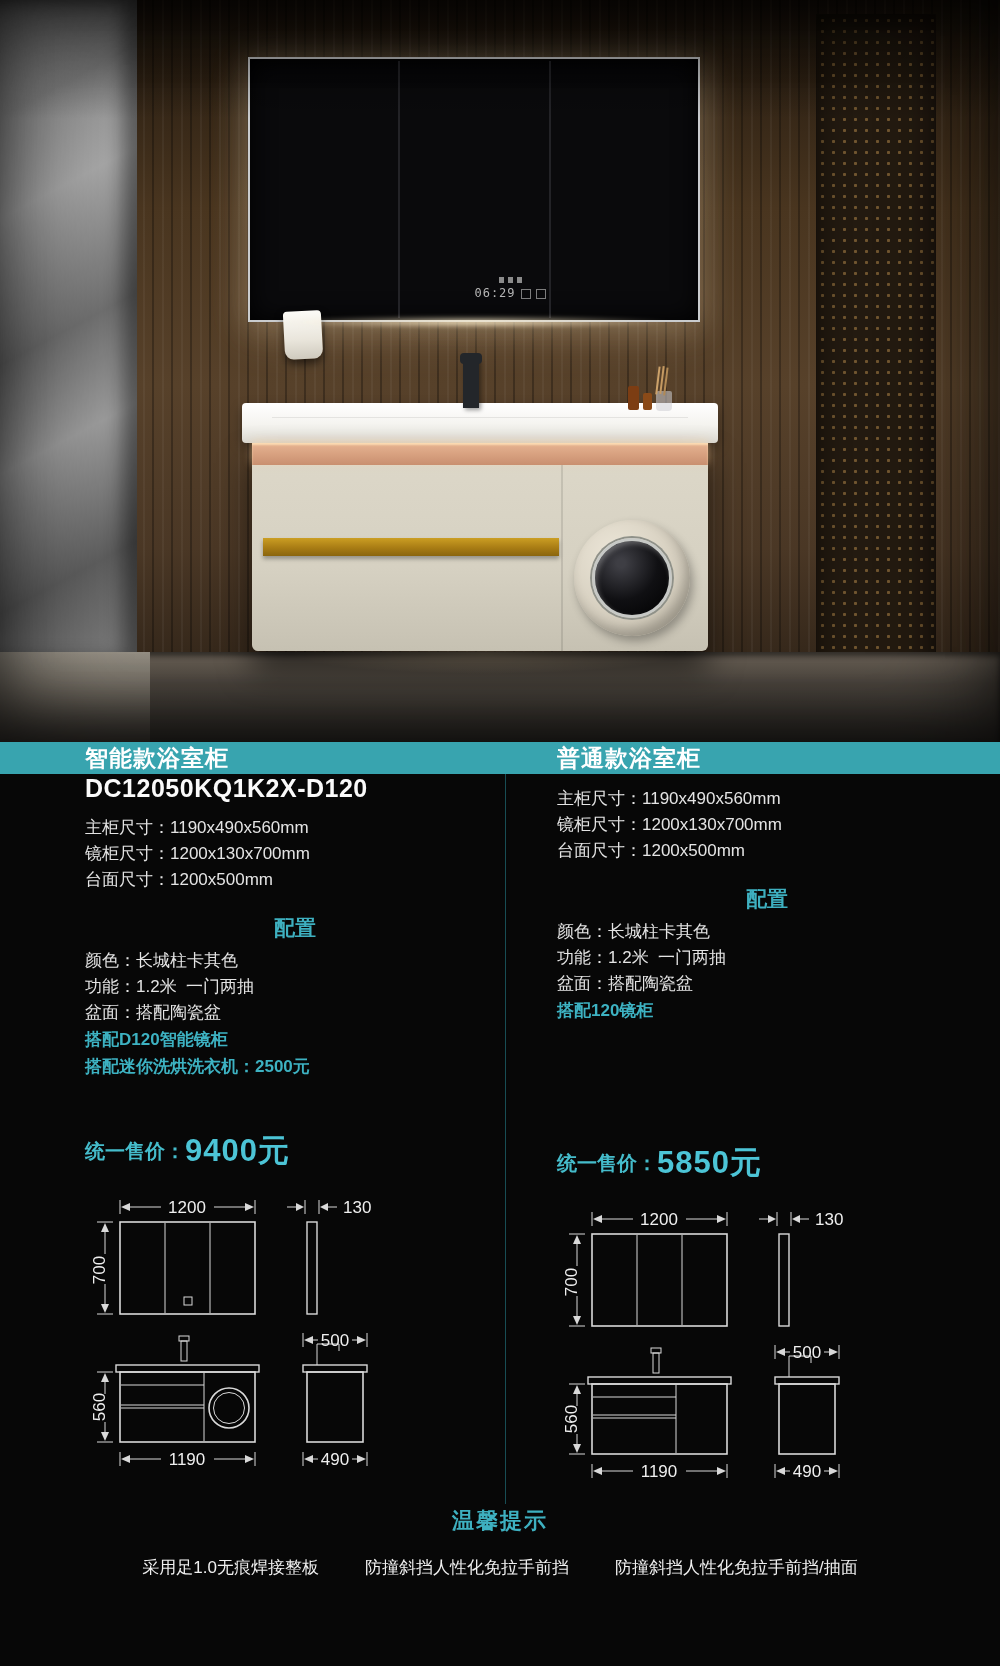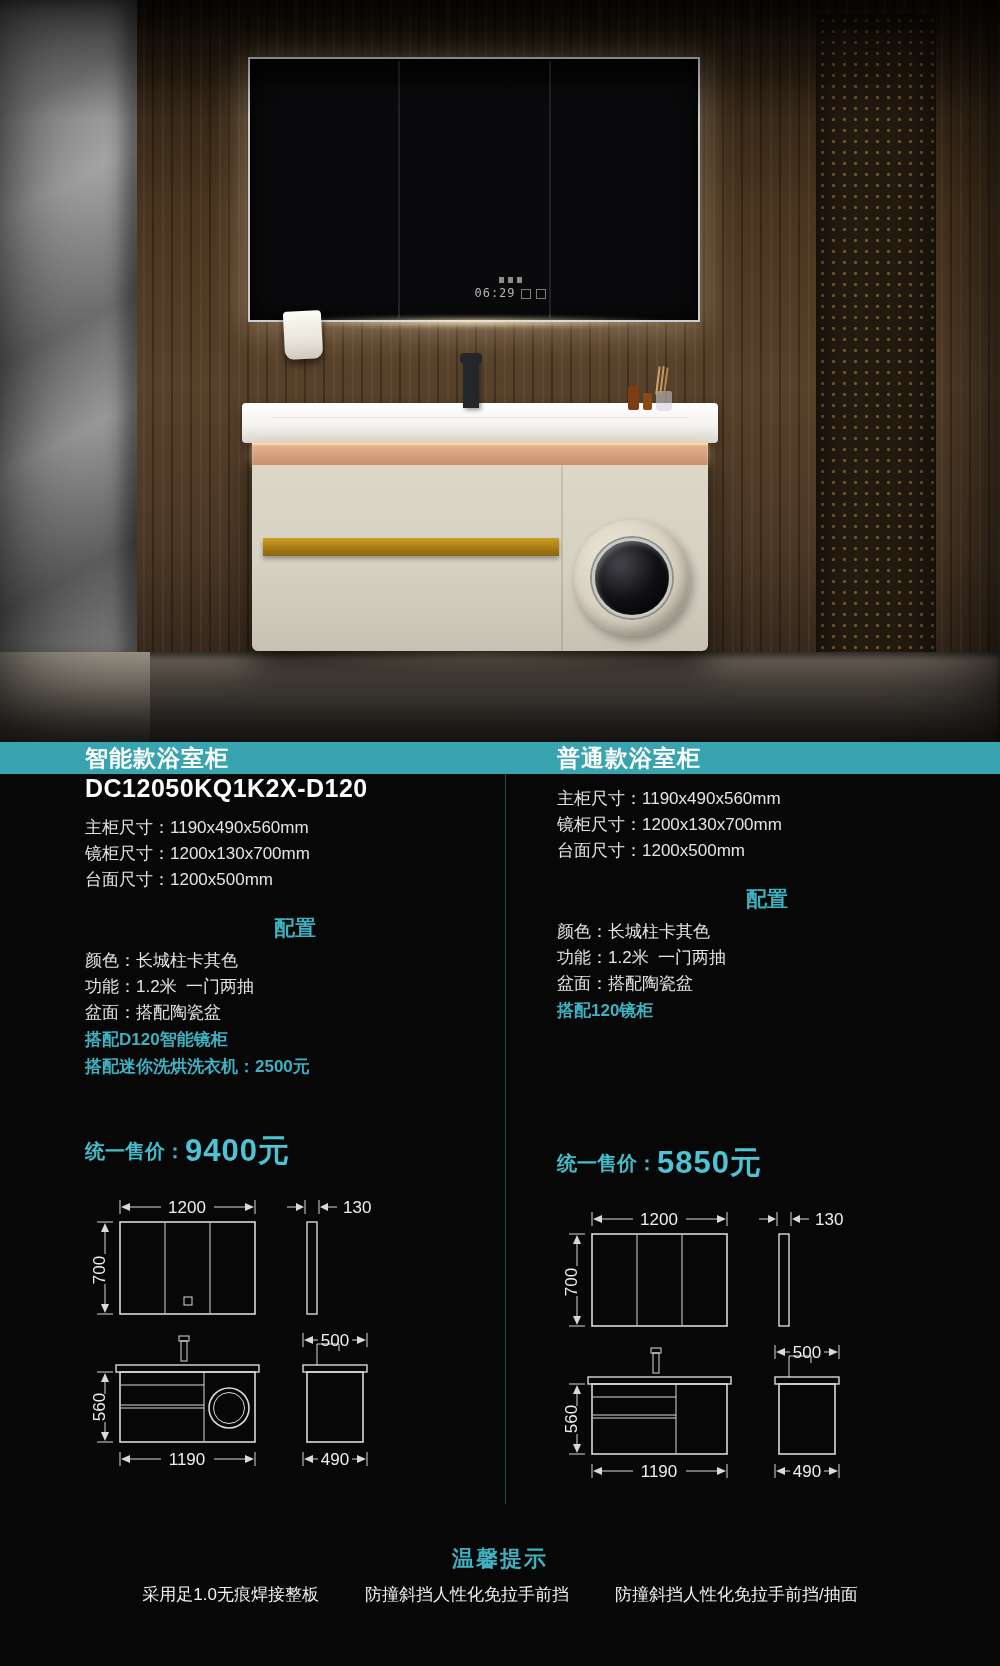--- a/index.html
+++ b/index.html
@@ -104,23 +104,23 @@
   .price-row{display:flex;align-items:center;height:46px;}
   .price-label{font-size:20px;color:#45bccb;font-weight:bold;}
   .price-value{font-size:31px;font-weight:bold;color:#4cc4d6;letter-spacing:1px;}
 
   .dg{display:block;margin-top:20px;}
   .dg line, .dg rect, .dg path.ln{stroke:#d9d9d9;fill:none;}
   .dg path.ah{fill:#d9d9d9;stroke:none;}
   .dg text{fill:#efefef;font-size:17px;font-family:"Liberation Sans","DejaVu Sans",sans-serif;}
 
   
-  .tips{position:absolute;left:0;top:770px;width:100%;text-align:center;}
+  .tips{position:absolute;left:0;top:732px;width:100%;text-align:center;}
   .tips-heading{font-size:22px;font-weight:bold;color:#3eb0c0;letter-spacing:2px;}
-  .tips-items{margin-top:9px;display:flex;justify-content:center;gap:46px;align-items:center;}
+  .tips-items{margin-top:20px;display:flex;justify-content:center;gap:46px;align-items:center;}
   .tips-item{font-size:17px;color:#f0f0f0;}
 </style>
 </head>
 <body>
 
 <div class="page">
 
   <div class="photo">
     <div class="marble-wall"></div>
     <div class="perf-panel"></div>

